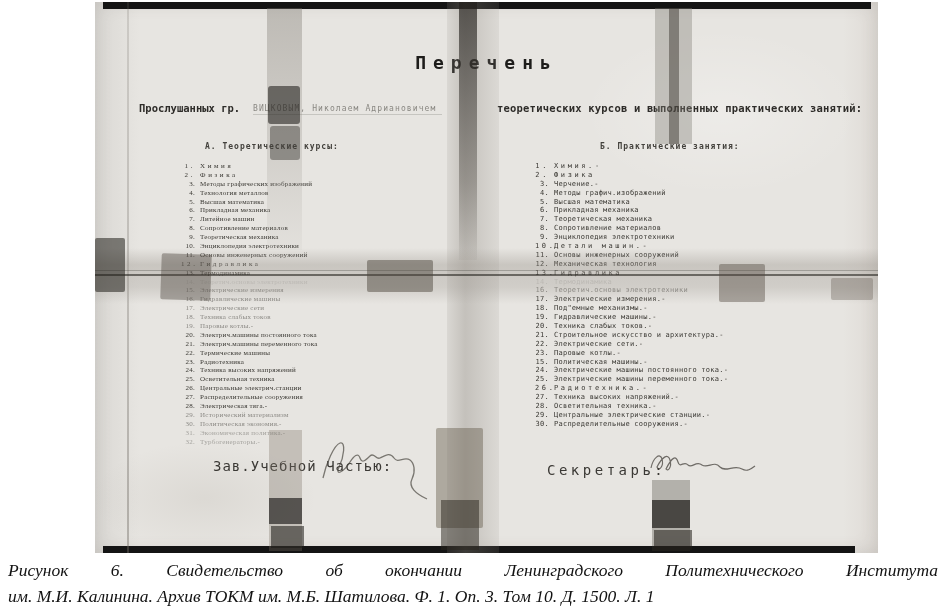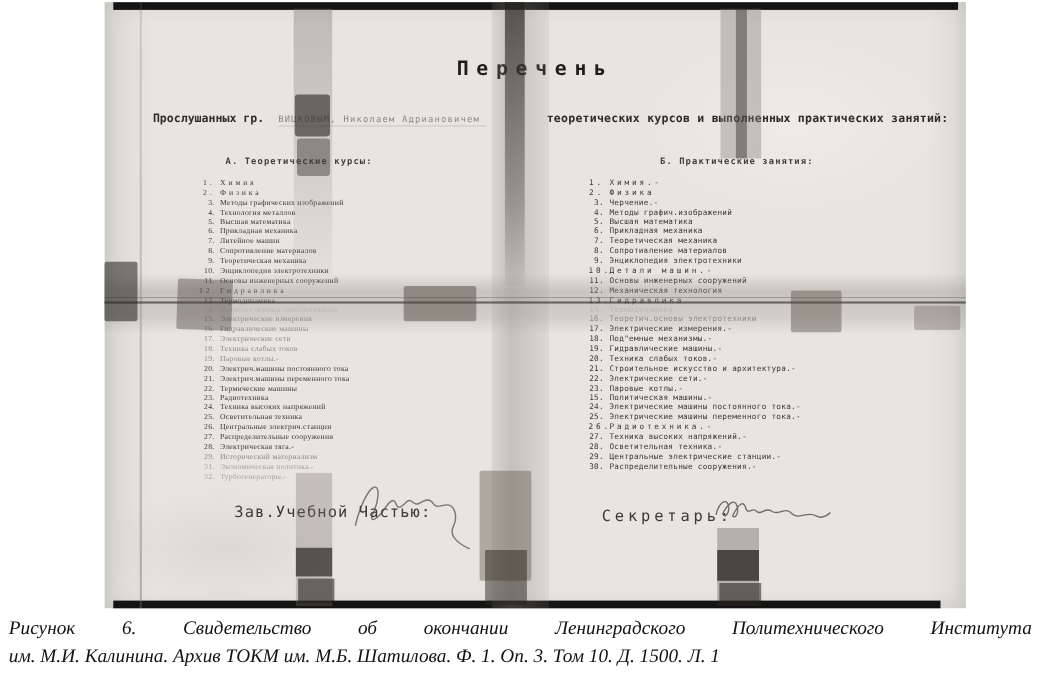--- a/index.html
+++ b/index.html
@@ -125,20 +125,21 @@
         <div class="row"><span class="num">20.</span><span class="txt">Электрич.машины постоянного тока</span></div>
         <div class="row"><span class="num">21.</span><span class="txt">Электрич.машины переменного тока</span></div>
         <div class="row"><span class="num">22.</span><span class="txt">Термические машины</span></div>
         <div class="row"><span class="num">23.</span><span class="txt">Радиотехника</span></div>
         <div class="row"><span class="num">24.</span><span class="txt">Техника высоких напряжений</span></div>
         <div class="row"><span class="num">25.</span><span class="txt">Осветительная техника</span></div>
         <div class="row"><span class="num">26.</span><span class="txt">Центральные электрич.станции</span></div>
         <div class="row"><span class="num">27.</span><span class="txt">Распределительные сооружения</span></div>
         <div class="row"><span class="num">28.</span><span class="txt">Электрическая тяга.-</span></div>
         <div class="row fade"><span class="num">29.</span><span class="txt">Исторический материализм</span></div>
+        <div class="row fade"><span class="num">30.</span><span class="txt">Политическая экономия.-</span></div>
         <div class="row fade2"><span class="num">31.</span><span class="txt">Экономическая политика.-</span></div>
         <div class="row fade2"><span class="num">32.</span><span class="txt">Турбогенераторы.-</span></div>
       </div>
     <div class="doc-list right typed z2">
         <div class="row sp"><span class="num">1.</span><span class="txt">Химия.-</span></div>
         <div class="row sp"><span class="num">2.</span><span class="txt">Физика</span></div>
         <div class="row"><span class="num">3.</span><span class="txt">Черчение.-</span></div>
         <div class="row"><span class="num">4.</span><span class="txt">Методы графич.изображений</span></div>
         <div class="row"><span class="num">5.</span><span class="txt">Высшая математика</span></div>
         <div class="row"><span class="num">6.</span><span class="txt">Прикладная механика</span></div>

